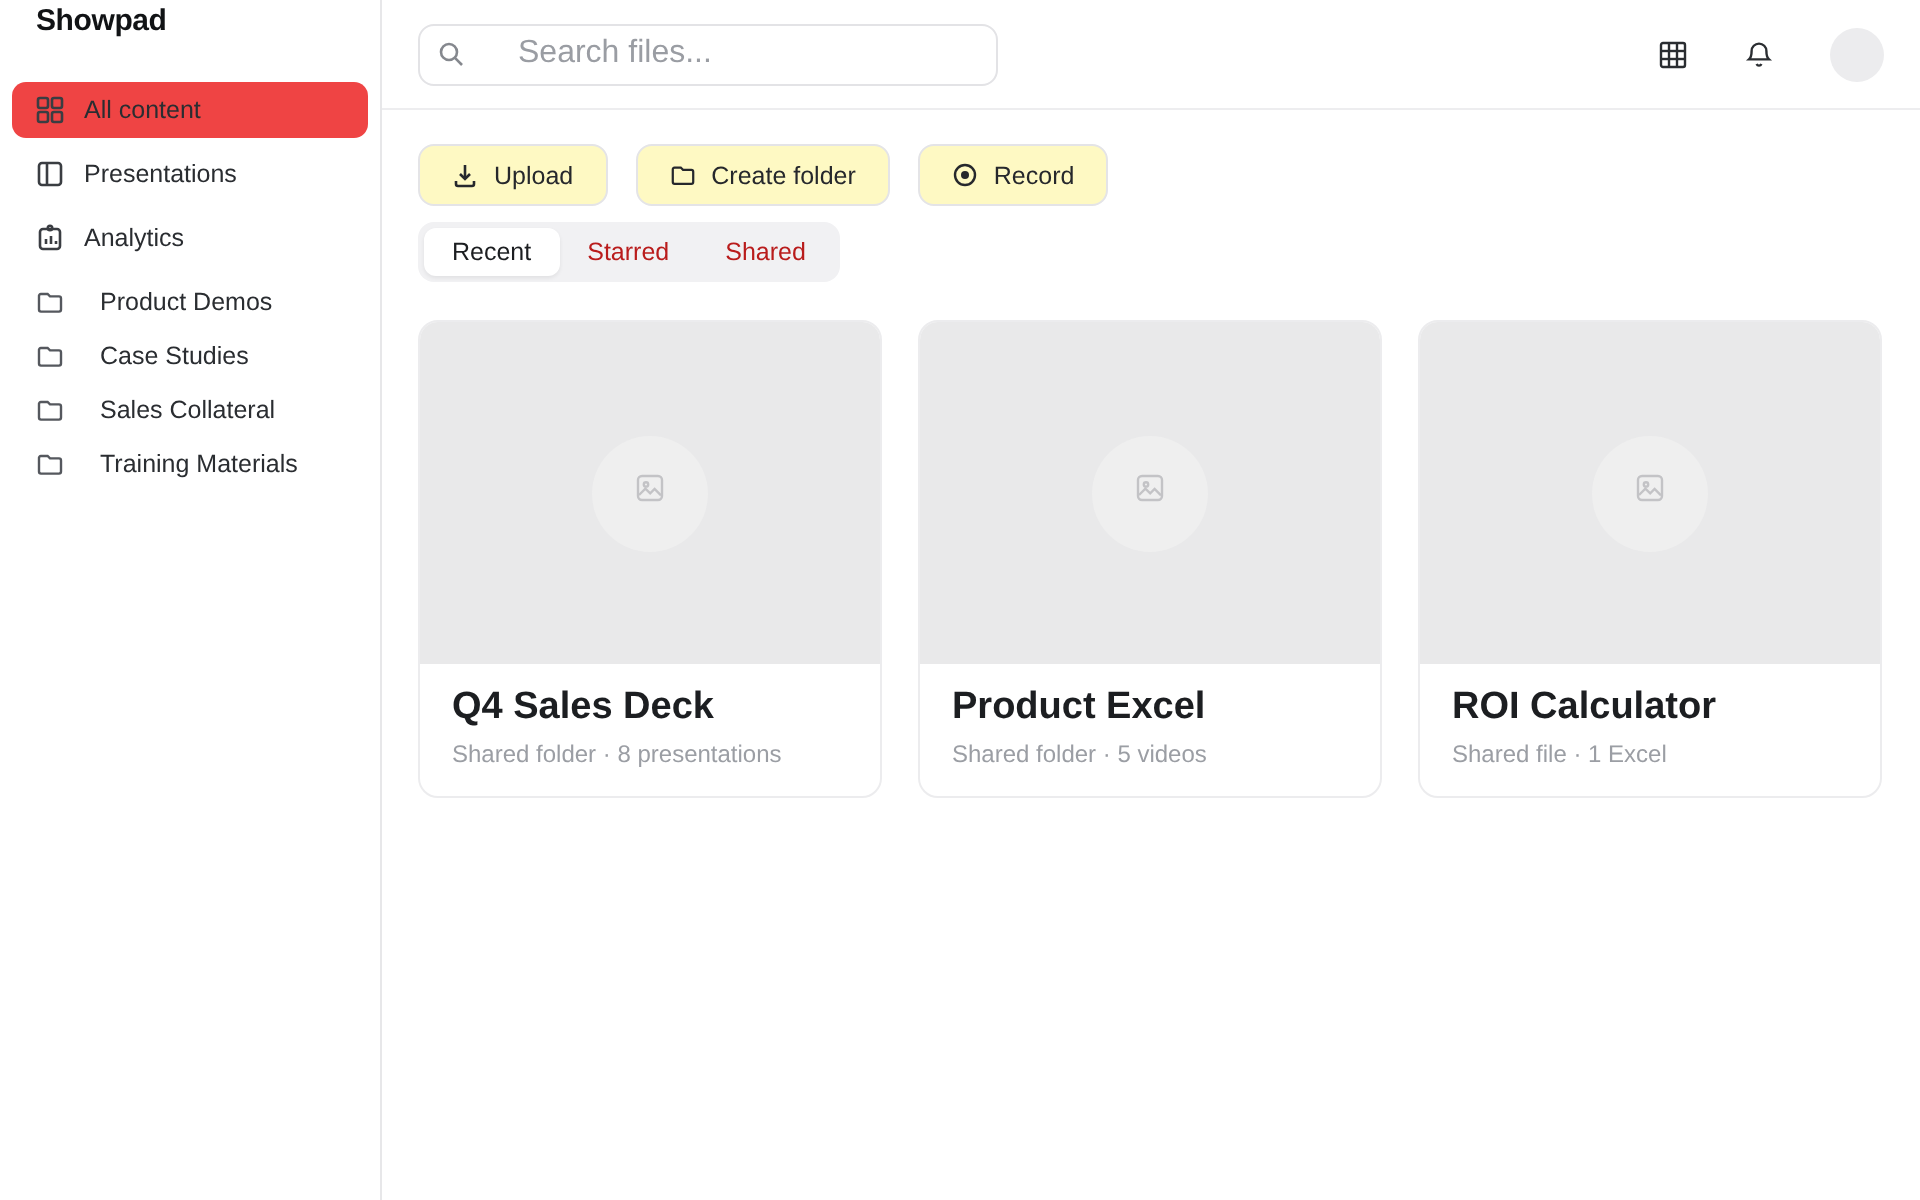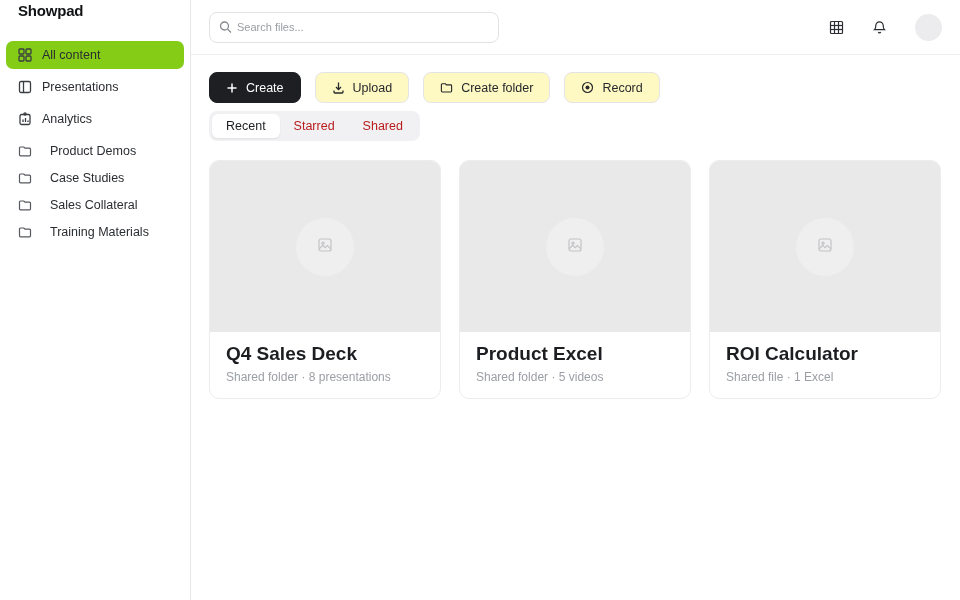--- a/index.html
+++ b/index.html
@@ -33,21 +33,21 @@
     align-items: center;
     gap: 10px;
     margin: 0 6px 4px 6px;
     padding: 0 12px;
     height: 28px;
     border-radius: 7px;
     font-size: 12.5px;
     color: #2a2d31;
     cursor: pointer;
   }
-  .nav-item.active { background: #84cc16; }
+  .nav-item.active { background: #ef4444; }
   .nav-item .ic { display: flex; align-items: center; color: #3a3d42; }
   .section-label {
     font-size: 10.5px;
     letter-spacing: 0.5px;
     color: #8d9097;
     padding: 16px 18px 8px 18px;
   }
   .coll-item {
     display: flex;
     align-items: center;
@@ -82,22 +82,22 @@
     top: 50%;
     transform: translateY(-50%);
     color: #85888e;
     display: flex;
   }
   .search-input {
     width: 100%;
     height: 31px;
     border: 1px solid #e3e3e6;
     border-radius: 8px;
-    padding: 0 10px 0 27px;
-    font-size: 11px;
+    padding: 0 10px 0 49px;
+    font-size: 16px;
     font-family: "Liberation Sans", sans-serif;
     color: #1c1e21;
     outline: none;
     background: #ffffff;
   }
   .search-input::placeholder { color: #9a9da3; }
   .topbar-right {
     margin-left: auto;
     display: flex;
     align-items: center;
@@ -296,29 +296,20 @@
           <path d="M6.3 12 a1.3 1.3 0 0 0 2.4 0"></path>
         </svg>
       </button>
       <div class="avatar"></div>
     </div>
   </header>
 
   <div class="content">
 
     <div class="toolbar">
-      <button class="btn primary">
-        <span class="ic">
-          <svg width="12" height="12" viewBox="0 0 12 12" fill="none" stroke="currentColor" stroke-width="1.5">
-            <line x1="6" y1="1.5" x2="6" y2="10.5"></line>
-              <line x1="1.5" y1="6" x2="10.5" y2="6"></line>
-          </svg>
-        </span>
-        <span>Create</span>
-      </button>
       <button class="btn">
         <span class="ic">
           <svg width="13" height="13" viewBox="0 0 13 13" fill="none" stroke="currentColor" stroke-width="1.3">
             <path d="M2 9.5 v1.5 a1 1 0 0 0 1 1 h7 a1 1 0 0 0 1-1 V9.5"></path>
             <line x1="6.5" y1="1.5" x2="6.5" y2="8.5"></line>
             <path d="M4 6 l2.5 2.5 L9 6"></path>
           </svg>
         </span>
         <span>Upload</span>
       </button>

